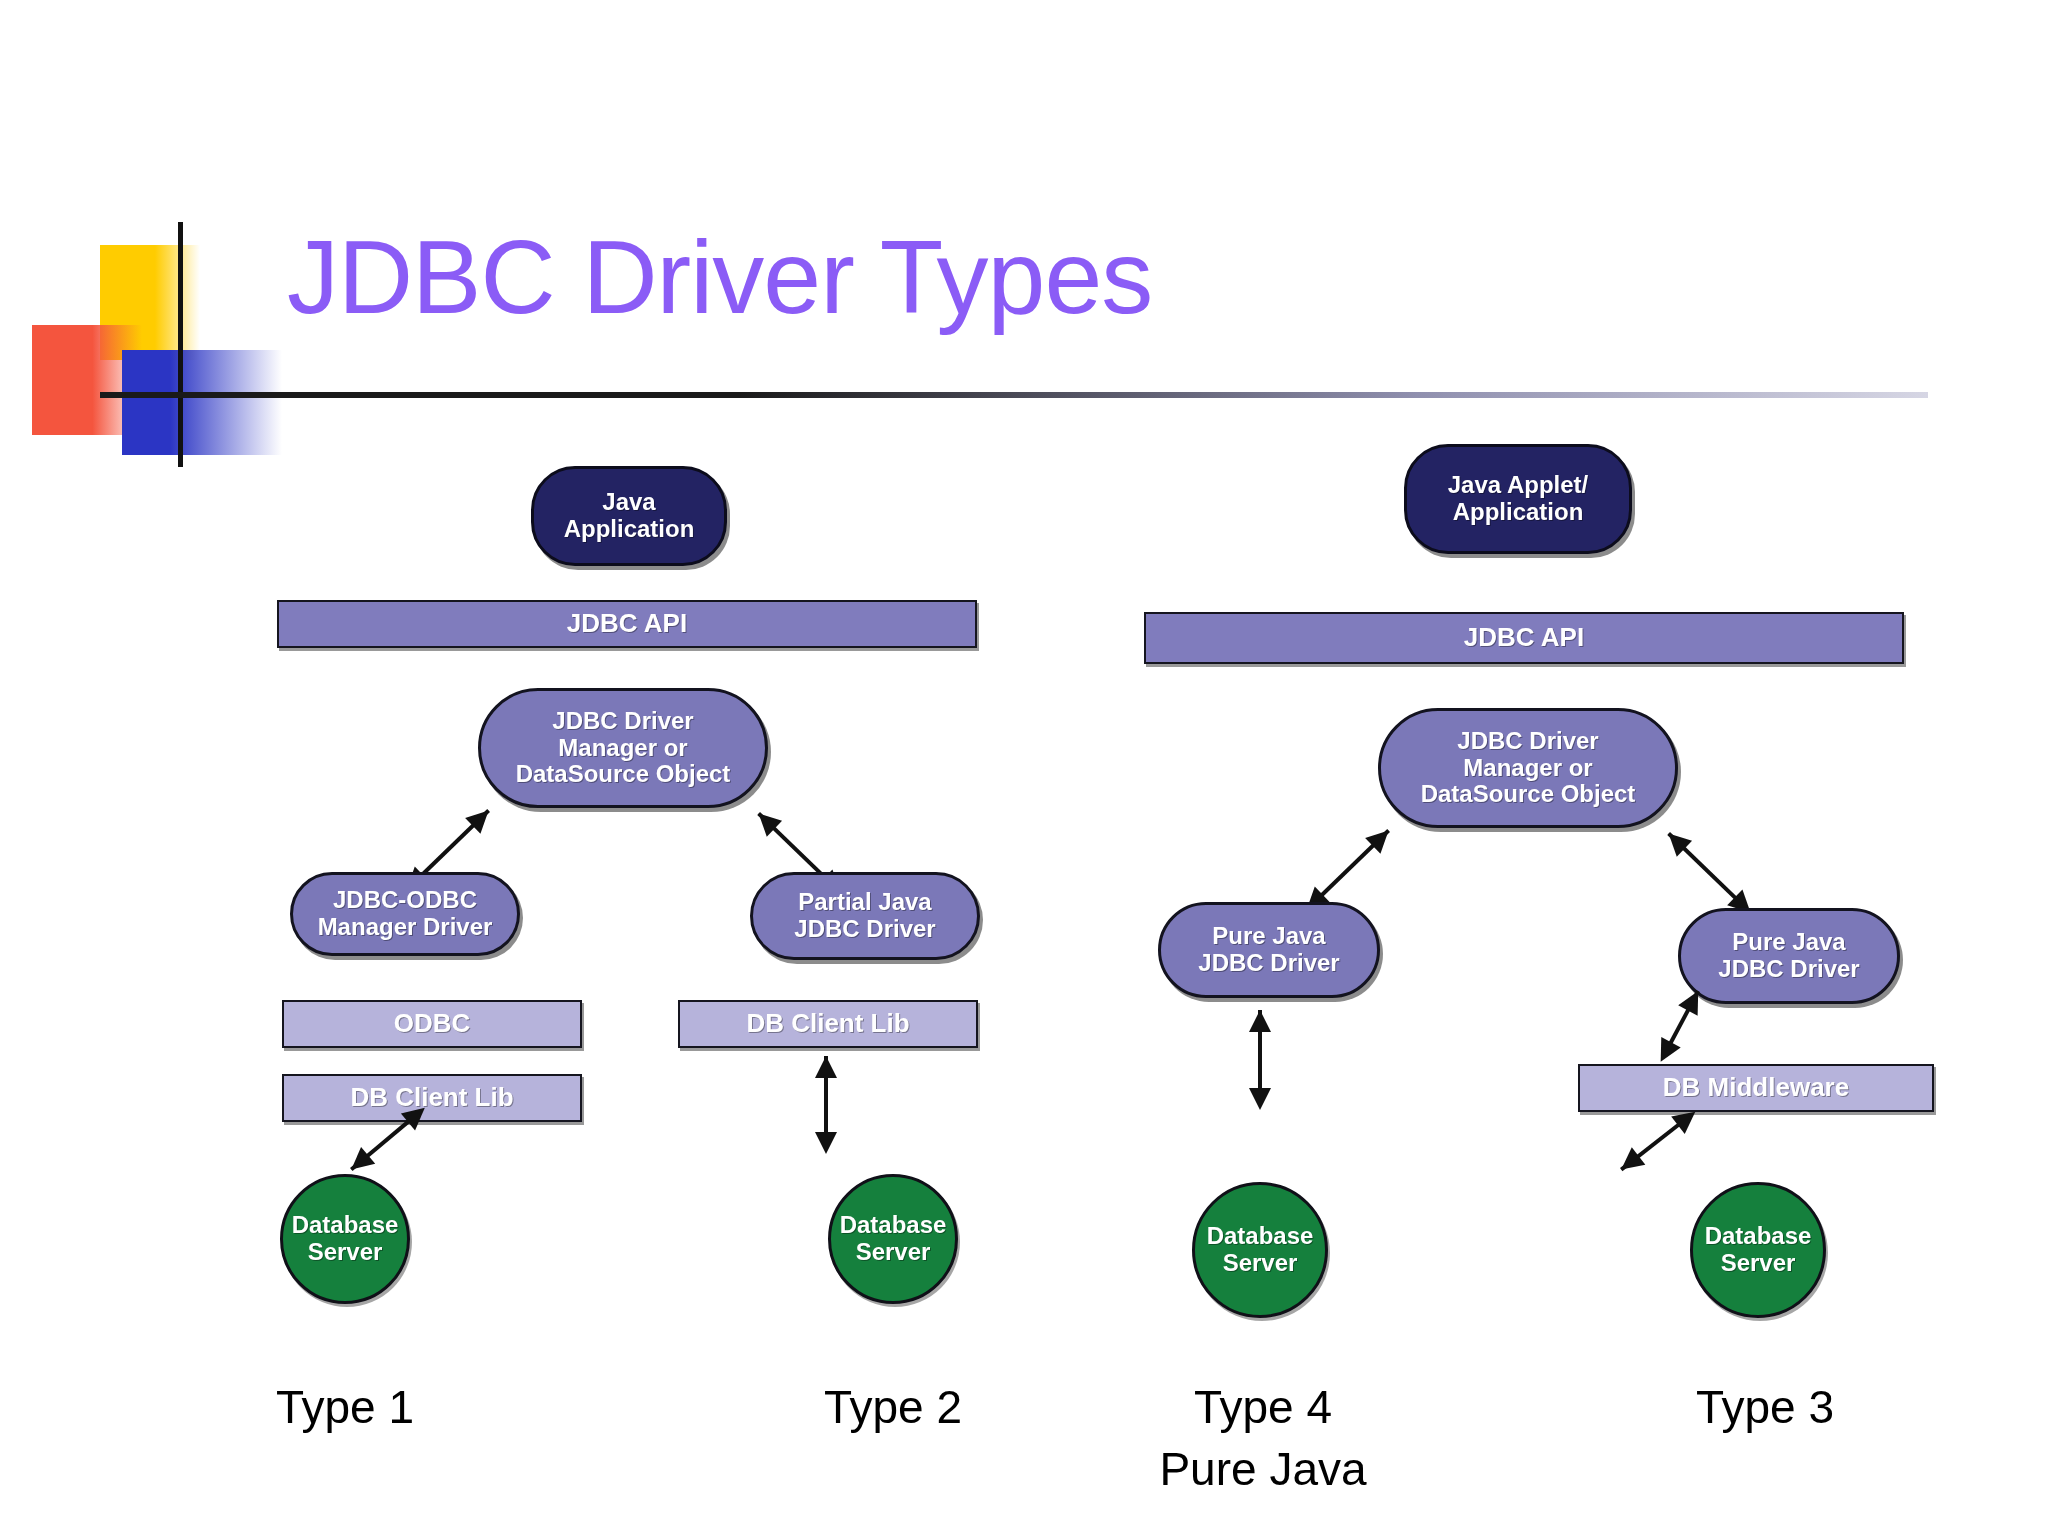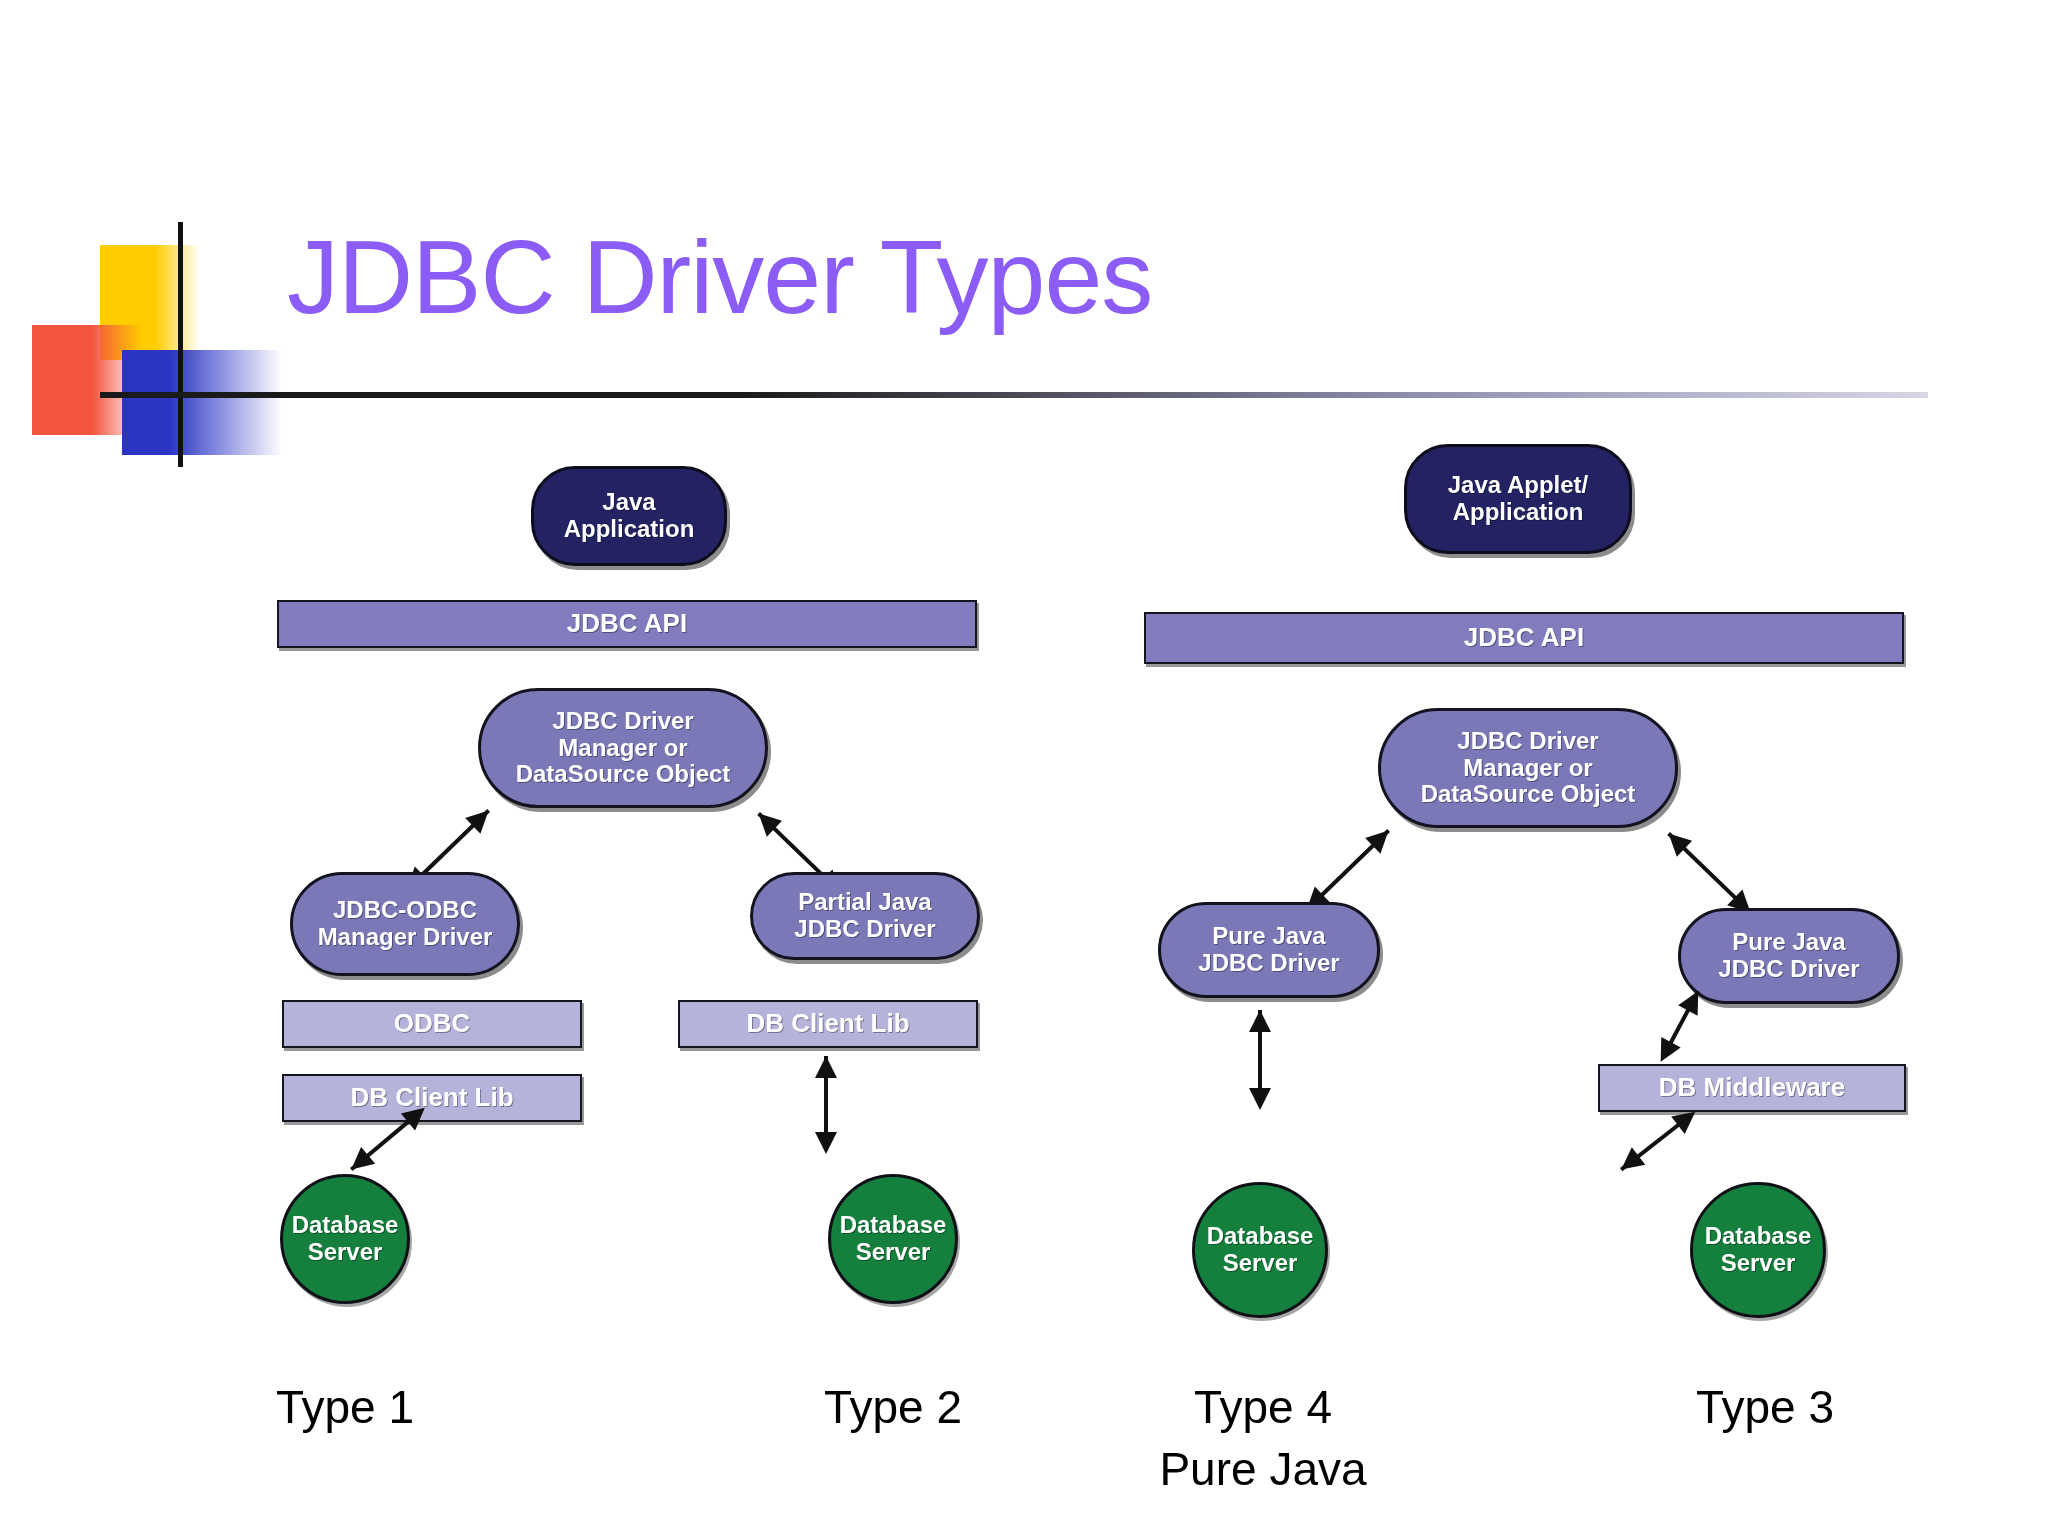--- a/index.html
+++ b/index.html
@@ -222,21 +222,21 @@
     <div class="head-r" style="left:92px;"></div>
     <div class="head-l" style="left:0px;"></div>
   </div>
 
   <div class="arrow" style="left:760px;top:392px;transform:rotate(44deg);">
     <div class="shaft" style="width:96px;"></div>
     <div class="head-r" style="left:92px;"></div>
     <div class="head-l" style="left:0px;"></div>
   </div>
 
-  <div class="node oval-mid" style="left:290px;top:452px;width:230px;height:104px;align-items:center;">
+  <div class="node oval-mid" style="left:290px;top:452px;width:230px;height:84px;align-items:center;">
     <div>
       <span>JDBC-ODBC</span><br>
       <span>Manager Driver</span>
     </div>
   </div>
 
   <div class="node oval-mid" style="left:750px;top:452px;width:230px;height:88px;">
     <div>
       <span>Partial Java</span><br>
       <span>JDBC Driver</span>
@@ -334,21 +334,21 @@
     <div class="head-r" style="left:78px;"></div>
     <div class="head-l" style="left:0px;"></div>
   </div>
 
   <div class="arrow" style="left:1700px;top:572px;transform:rotate(118deg);">
     <div class="shaft" style="width:62px;"></div>
     <div class="head-r" style="left:58px;"></div>
     <div class="head-l" style="left:0px;"></div>
   </div>
 
-  <div class="node bar-light" style="left:1578px;top:644px;width:308px;height:48px;margin-left:20px;">
+  <div class="node bar-light" style="left:1578px;top:644px;width:356px;height:48px;">
     <span>DB Middleware</span>
   </div>
 
   <div class="arrow" style="left:1620px;top:748px;transform:rotate(-38deg);">
     <div class="shaft" style="width:76px;"></div>
     <div class="head-r" style="left:72px;"></div>
     <div class="head-l" style="left:0px;"></div>
   </div>
 
   <div class="node circle" style="left:1192px;top:762px;width:136px;height:136px;">

